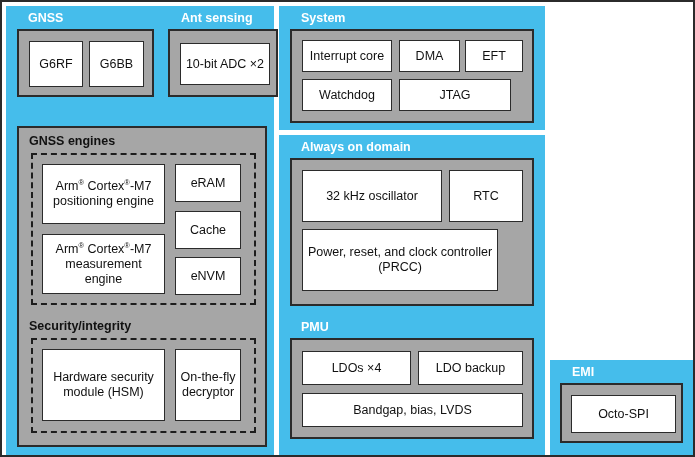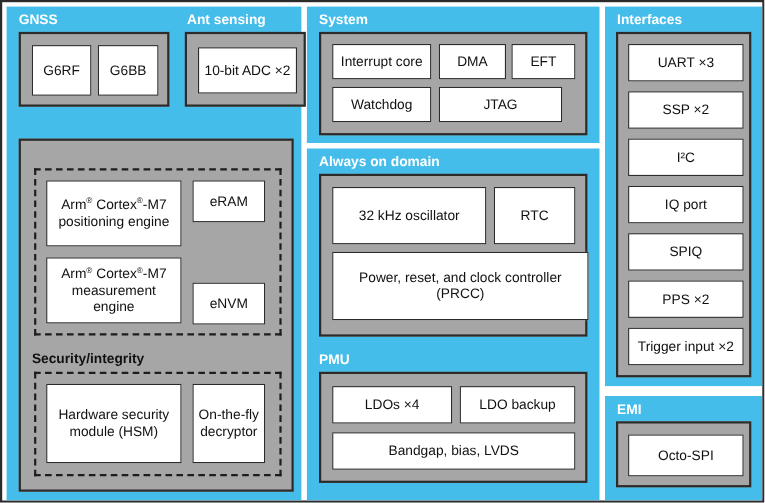--- a/index.html
+++ b/index.html
@@ -26,21 +26,21 @@
     position: absolute;
     background: #45bdeb;
     box-sizing: border-box;
   }
 
   .panel-title {
     color: #ffffff;
     font-weight: bold;
     font-size: 12.5px;
     line-height: 14px;
-    padding: 5px 0 4px 11px;
+    padding: 5px 0 4px 22px;
     white-space: nowrap;
   }
 
   
   .grey {
     position: absolute;
     background: #a6a6a6;
     border: 2px solid #2b2b2b;
     box-sizing: border-box;
   }
@@ -98,38 +98,40 @@
     </div>
 
     <div class="grey" style="left:162px; top:23px; width:110px; height:68px;">
       <div class="block" style="left:10px; top:12px; width:90px; height:42px;">10-bit ADC ×2</div>
     </div>
 
     <div class="panel-title" style="position:absolute; left:0; top:100px;margin-top:47px;">Dual core</div>
 
     <div class="grey" style="left:11px; top:120px; width:250px; height:321px;">
 
+      <div class="grey-title" style="position:absolute; left:0; top:0;">GNSS engines</div>
 
       <div class="dashed" style="left:12px; top:25px; width:225px; height:152px;">
 
         <div class="block" style="left:9px; top:9px; width:123px; height:60px; flex-direction:column;">
           <span>
             <span>Arm</span><sup>®</sup><span> Cortex</span><sup>®</sup><span>-M7</span>
           </span>
           <span>positioning engine</span>
         </div>
 
         <div class="block" style="left:9px; top:79px; width:123px; height:60px; flex-direction:column;">
           <span>
             <span>Arm</span><sup>®</sup><span> Cortex</span><sup>®</sup><span>-M7</span>
           </span>
           <span>measurement engine</span>
         </div>
 
         <div class="block" style="left:142px; top:9px; width:66px; height:38px;">eRAM</div>
+        <div class="block" style="left:142px; top:56px; width:66px; height:38px;">Cache</div>
         <div class="block" style="left:142px; top:102px; width:66px; height:38px;">eNVM</div>
       </div>
 
       <div class="grey-title" style="position:absolute; left:0; top:185px;">Security/integrity</div>
 
       <div class="dashed" style="left:12px; top:210px; width:225px; height:95px;">
         <div class="block" style="left:9px; top:9px; width:123px; height:72px;">Hardware security module (HSM)</div>
         <div class="block" style="left:142px; top:9px; width:66px; height:72px;">On-the-fly decryptor</div>
       </div>
     </div>
@@ -148,45 +150,32 @@
     </div>
   </div>
 
   <div class="panel" style="left:277px; top:133px; width:266px; height:320px;">
 
     <div class="panel-title" style="position:absolute; left:0; top:0;">Always on domain</div>
 
     <div class="grey" style="left:11px; top:23px; width:244px; height:148px;">
       <div class="block" style="left:10px; top:10px; width:140px; height:52px;">32 kHz oscillator</div>
       <div class="block" style="left:157px; top:10px; width:74px; height:52px;">RTC</div>
-      <div class="block" style="left:10px; top:69px; width:233px; height:62px;">Power, reset, and clock controller (PRCC)</div>
+      <div class="block" style="left:10px; top:69px; width:196px; height:62px;">Power, reset, and clock controller (PRCC)</div>
     </div>
 
     <div class="panel-title" style="position:absolute; left:0; top:180px;">PMU</div>
 
     <div class="grey" style="left:11px; top:203px; width:244px; height:101px;">
       <div class="block" style="left:10px; top:11px; width:109px; height:34px;text-align:center;">LDOs ×4</div>
       <div class="block" style="left:126px; top:11px; width:105px; height:34px;">LDO backup</div>
       <div class="block" style="left:10px; top:53px; width:221px; height:34px;">Bandgap, bias, LVDS</div>
     </div>
   </div>
 
-  <div class="panel" style="left:548px; top:4px; width:143px; height:345px;">
-    <div class="panel-title" style="position:absolute; left:0; top:0;">Interfaces</div>
-
-    <div class="grey" style="left:10px; top:23px; width:123px; height:314px;">
-      <div class="block" style="left:9px; top:9px; width:105px; height:34px;">UART ×3</div>
-      <div class="block" style="left:9px; top:52px; width:105px; height:34px;">SSP ×2</div>
-      <div class="block" style="left:9px; top:95px; width:105px; height:34px;">I²C</div>
-      <div class="block" style="left:9px; top:138px; width:105px; height:34px;">IQ port</div>
-      <div class="block" style="left:9px; top:181px; width:105px; height:34px;">SPIQ</div>
-      <div class="block" style="left:9px; top:224px; width:105px; height:34px;">PPS ×2</div>
-      <div class="block" style="left:9px; top:267px; width:105px; height:34px;">Trigger input ×2</div>
-    </div>
-  </div>
 
   <div class="panel" style="left:548px; top:358px; width:143px; height:95px;">
     <div class="panel-title" style="position:absolute; left:0; top:0;">EMI</div>
 
     <div class="grey" style="left:10px; top:23px; width:123px; height:60px;">
       <div class="block" style="left:9px; top:10px; width:105px; height:38px;">Octo-SPI</div>
     </div>
   </div>
 
 </div>

